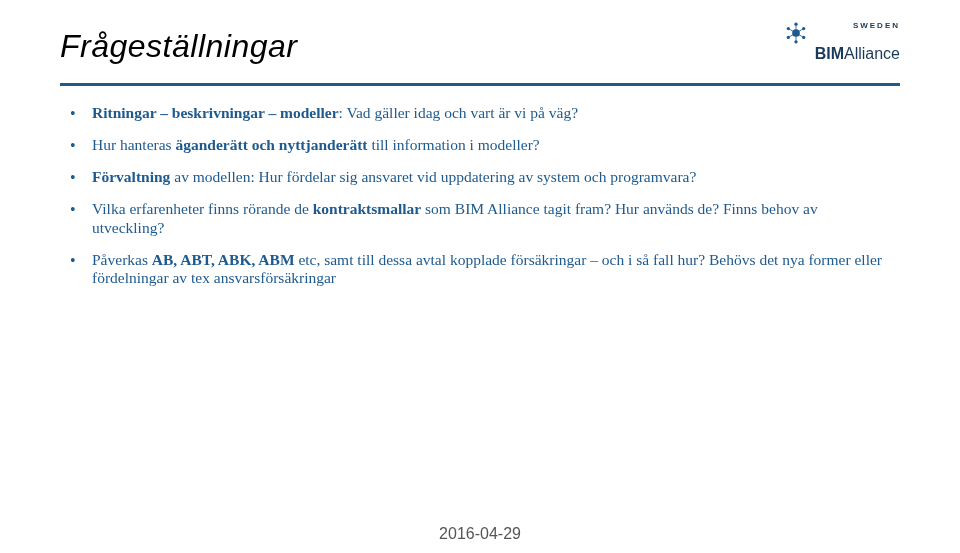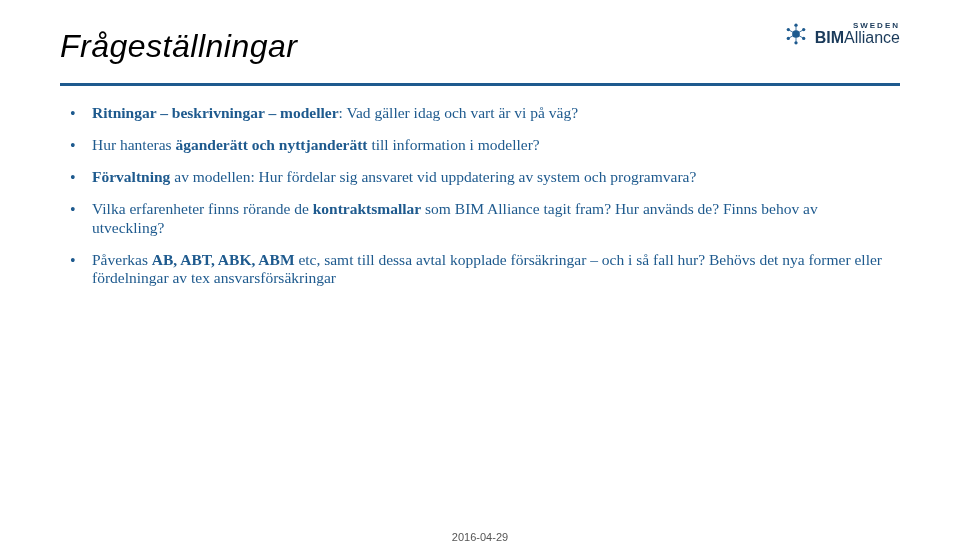--- a/index.html
+++ b/index.html
@@ -1,31 +1,31 @@
 <!DOCTYPE html>
 <html><head>
 <meta charset="utf-8">
 <style>
   * { margin: 0; padding: 0; box-sizing: border-box; }
   html, body { width: 960px; height: 553px; font-family: Arial, Helvetica, sans-serif; background: #fff; color: #000; }
   .slide { position: relative; width: 960px; height: 553px; padding: 28px 60px 0 60px; }
   .header-row { display: flex; justify-content: space-between; align-items: flex-start; }
   .title { font-size: 32px; font-weight: 400; color: #000; letter-spacing: 0.5px; font-style: italic; }
   .logo { display: flex; flex-direction: column; align-items: flex-end; margin-top: -6px; }
-  .logo-top { display: flex; align-items: center; gap: 8px; }
+  .logo-top { display: flex; align-items: flex-start; gap: 8px; }
   .logo-icon { width: 22px; height: 22px; }
   .logo-text { display: flex; flex-direction: column; line-height: 1; }
   .logo-sweden { font-size: 8px; letter-spacing: 2px; text-align: right; color: #1a3a5a; font-weight: 600; }
-  .logo-main { font-size: 16px; font-weight: 400; color: #1a3a5a; white-space: nowrap; }
+  .logo-main { font-size: 16px; font-weight: 400; color: #1a3a5a; white-space: nowrap; margin-top: 16px; }
   .logo-main b { font-weight: 700; }
   .divider { border: none; border-top: 3px solid #1e5a8e; margin: 18px 0 18px 0; }
   .bullets { list-style: none; padding-left: 32px; }
   .bullets li { position: relative; font-size: 15.5px; line-height: 1.22; color: #1e5a8e; margin-bottom: 13px; padding-right: 10px; font-family: Liberation Serif, serif; }
   .bullets li::before { content: "•"; position: absolute; left: -22px; top: 0; color: #1e5a8e; font-size: 16px; }
-  .footer-date { position: absolute; bottom: 10px; left: 0; width: 960px; text-align: center; font-size: 11px; color: #555; }
+  .footer-date { position: absolute; bottom: 10px; left: 0; width: 960px; text-align: center; font-size: 16px; color: #555; }
 </style>
 </head>
 <body>
 
 <div class="slide">
   <div class="header-row">
     <h1 class="title">Frågeställningar</h1>
     <div class="logo">
       <div class="logo-top">
         <svg class="logo-icon" viewBox="0 0 40 40">

